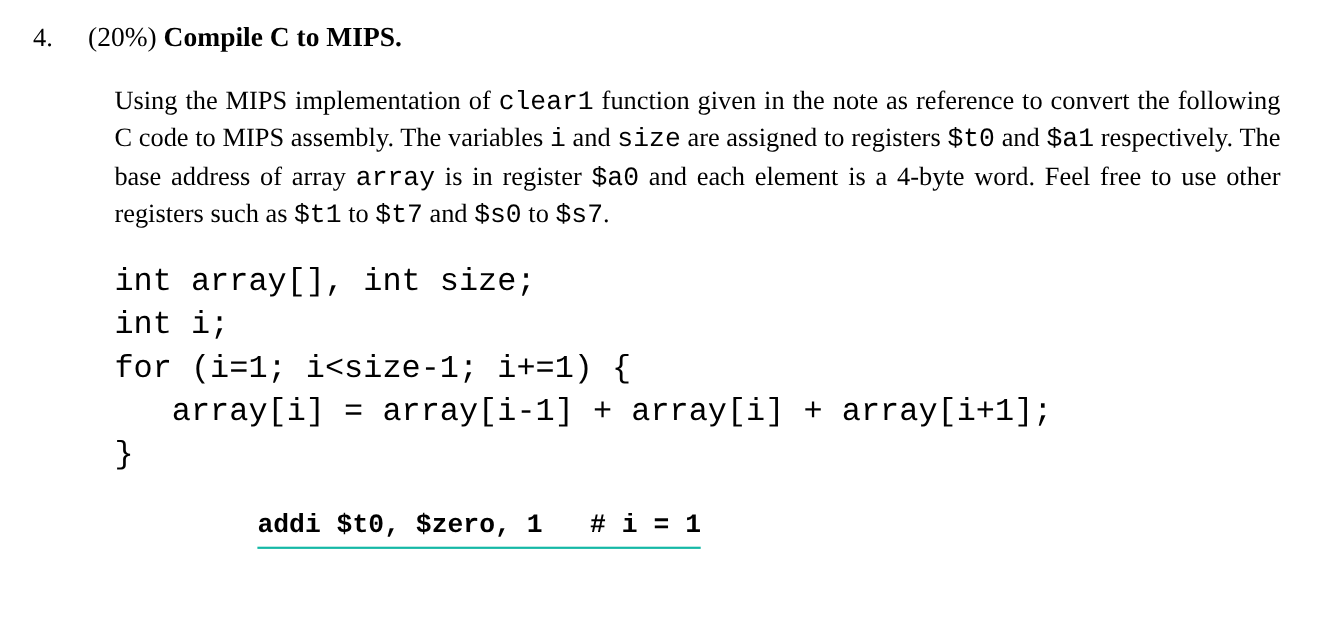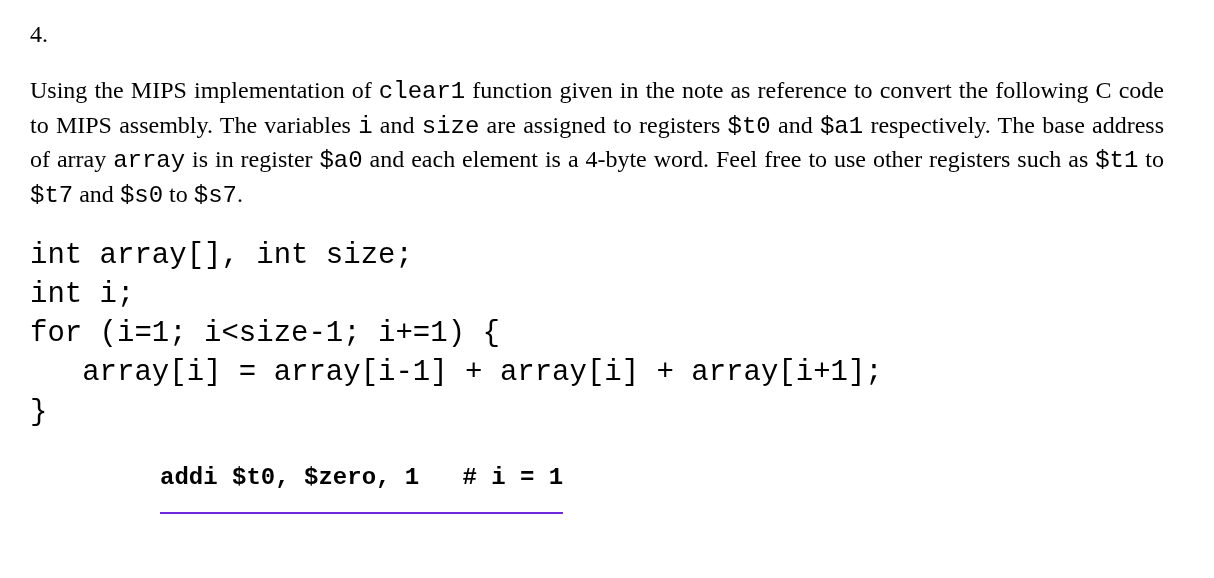--- a/index.html
+++ b/index.html
@@ -29,20 +29,21 @@
     .qtitle {
       font-size: 25px;
     }
     .qtitle .pct {
       font-weight: normal;
     }
     .qtitle .bold {
       font-weight: bold;
     }
     .body-indent {
+      margin-left: 74px;
       margin-right: 20px;
     }
     .para {
       font-size: 24px;
       margin-bottom: 24px;
       text-align: justify;
     }
     .mono {
       font-family: "Courier New", Courier, monospace;
     }
@@ -55,29 +56,32 @@
     }
     .asm-wrapper {
       margin-left: 130px;
     }
     .asm-line {
       font-family: "Courier New", Courier, monospace;
       font-size: 24px;
       font-weight: bold;
       white-space: pre;
       display: inline-block;
-      padding-bottom: 18px;
-      border-bottom: 2px solid #6d28d9;
+      padding-bottom: 2px;
+      border-bottom: 2px solid #14b8a6;
     }
   </style>
 </head>
 <body>
 
 <div class="question-row">
   <div class="qnum">4.</div>
+  <div class="qtitle">
+    <span class="pct">(20%) </span><span class="bold">Compile C to MIPS.</span>
+  </div>
 </div>
 
 <div class="body-indent">
   <p class="para">
     <span>Using the MIPS implementation of </span><span class="mono">clear1</span><span> function given in the note as reference to convert the following C code to MIPS assembly. The variables </span><span class="mono">i</span><span> and  </span><span class="mono">size</span><span> are assigned to registers </span><span class="mono">$t0</span><span>  and  </span><span class="mono">$a1</span><span> respectively. The base address of array </span><span class="mono">array</span><span> is in register </span><span class="mono">$a0</span><span> and each element is a 4-byte word. Feel free to use other registers such as </span><span class="mono">$t1</span><span> to </span><span class="mono">$t7</span><span> and </span><span class="mono">$s0</span><span> to </span><span class="mono">$s7</span><span>.</span>
   </p>
 
   <div class="codeblock">int array[], int size;
 int i;
 for (i=1; i&lt;size-1; i+=1) {

